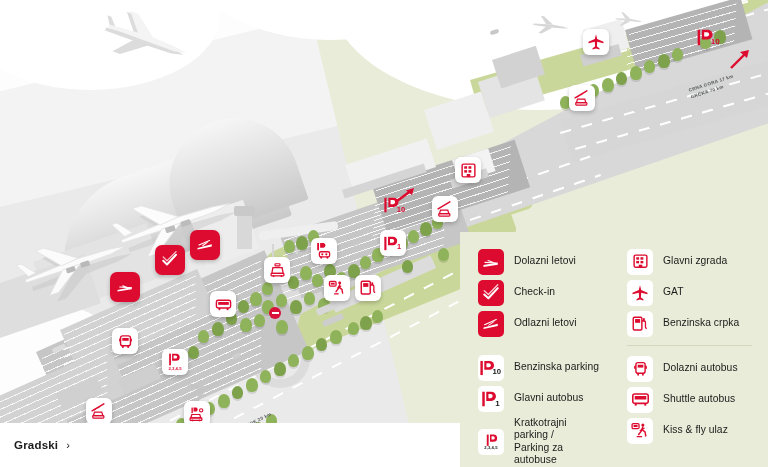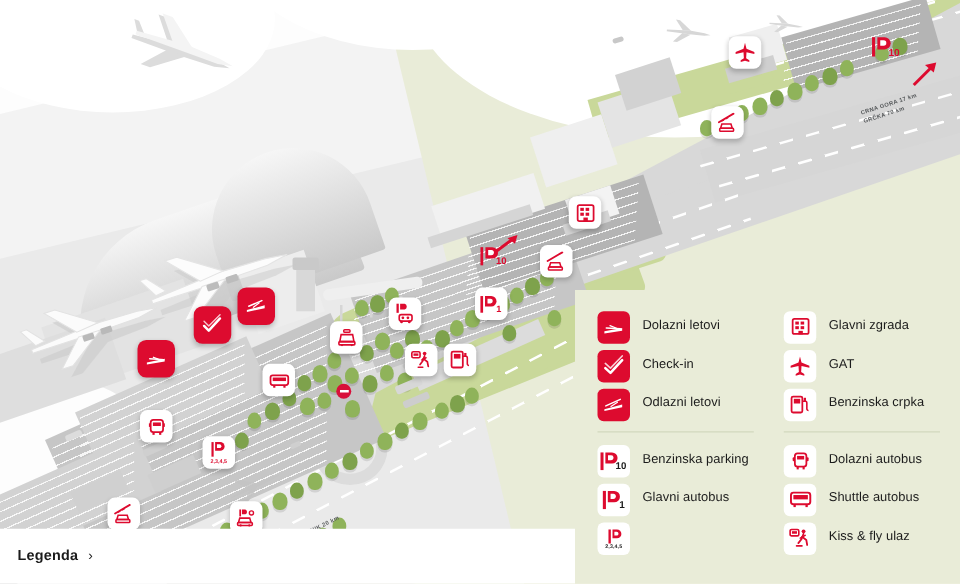--- a/index.html
+++ b/index.html
@@ -865,20 +865,22 @@
 
           <div class="legend-row">
             <span class="legend-ico" style="flex-direction:column;">
               <svg width="15" height="13" viewBox="0 0 24 22" style="margin-top:1px;">
                 <rect x="4" y="1" width="3.2" height="19" fill="#dd0b2f"></rect>
                 <path d="M9.5 1 H15.5 a6 6 0 0 1 0 12 H9.5 Z" fill="#dd0b2f"></path>
                 <path d="M12 4 H15 a2.6 2.6 0 0 1 0 5.2 H12 Z" fill="#fff"></path>
               </svg>
               <span style="font-size:4.2px;font-weight:700;color:#1b1b1b;line-height:1;margin-top:-1px;letter-spacing:.1px;">2,3,4,5</span>
             </span>
+            <span class="legend-label" style="white-space:pre-line;">Kratkotrajni parking /
+Parking za autobuse</span>
           </div>
 
         </div>
       </div>
 
       <div class="legend-col">
         <div class="legend-group">
 
           <div class="legend-row">
             <span class="legend-ico">
@@ -962,17 +964,17 @@
             <span class="legend-label">Kiss &amp; fly ulaz</span>
           </div>
 
         </div>
       </div>
 
     </div>
   </div>
 
   <div id="legenda-bar">
-    <span class="txt">Legenda</span>
+    <span class="txt">Gradski</span>
     <span class="chev">›</span>
   </div>
 
 </div>
 
 </body></html>

